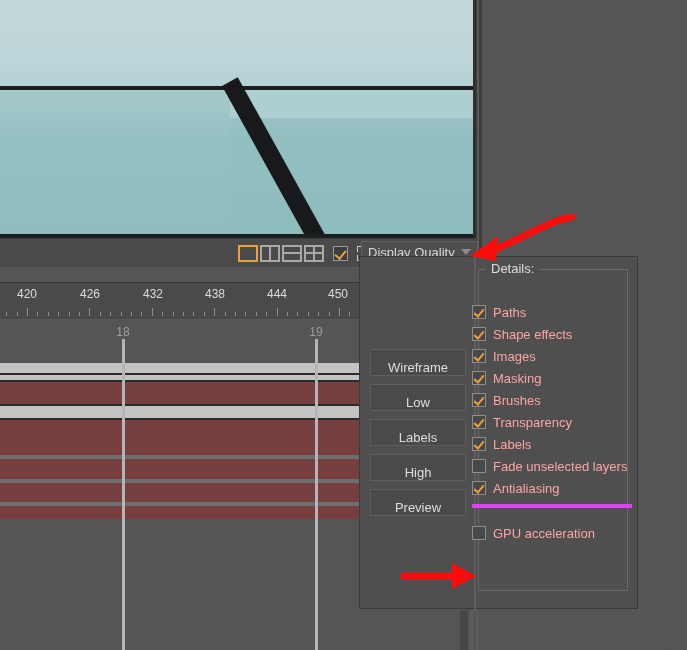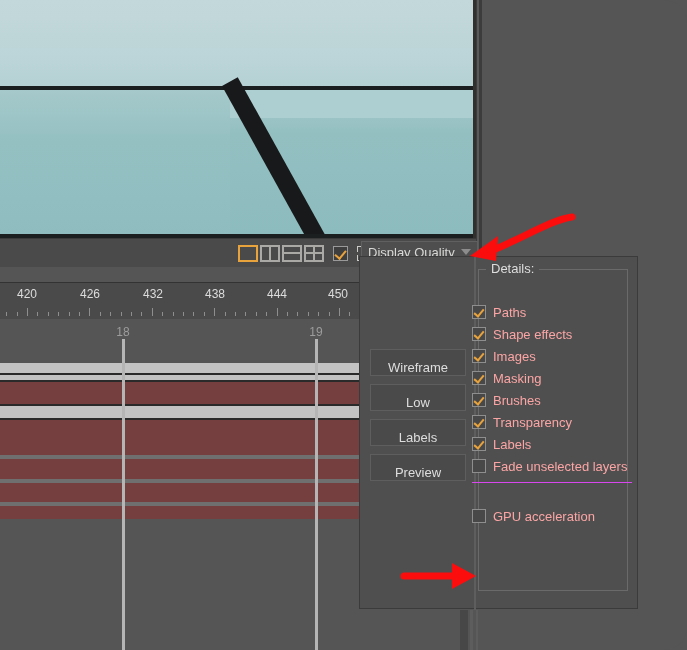--- a/index.html
+++ b/index.html
@@ -344,23 +344,23 @@
     top: 301px;
     width: 160px;
   }
   .detail-item {
     display: flex;
     align-items: center;
     height: 22px;
     gap: 7px;
   }
   .detail-item.has-separator {
-    border-top: 1px solid #d946ef;
+    border-top: 4px solid #d946ef;
     margin-top: 5px;
-    padding-top: 21px;
+    padding-top: 13px;
     height: 24px;
   }
   .cb {
     width: 14px; height: 14px;
     flex: none;
     box-sizing: border-box;
     border: 1px solid #8e8e8e;
     background: #484848;
     position: relative;
   }
@@ -541,20 +541,23 @@
         <div class="preset-button">
           <span>Wireframe</span>
         </div>
         <div class="preset-button">
           <span>Low</span>
         </div>
         <div class="preset-button">
           <span>Labels</span>
         </div>
         <div class="preset-button">
+          <span>High</span>
+        </div>
+        <div class="preset-button">
           <span>Preview</span>
         </div>
       </div>
     <div id="panel-vert-divider"></div>
     <div id="details-group"></div>
     <div id="details-legend">Details:</div>
   </div>
 
   <div id="details-list">
       <div class="detail-item">
@@ -582,20 +585,24 @@
         <span class="detail-label">Transparency</span>
       </div>
       <div class="detail-item">
         <span class="cb checked"></span>
         <span class="detail-label">Labels</span>
       </div>
       <div class="detail-item">
         <span class="cb"></span>
         <span class="detail-label">Fade unselected layers</span>
       </div>
+      <div class="detail-item">
+        <span class="cb checked"></span>
+        <span class="detail-label">Antialiasing</span>
+      </div>
       <div class="detail-item has-separator">
         <span class="cb"></span>
         <span class="detail-label">GPU acceleration</span>
       </div>
     </div>
 
   <div id="bottom-strip"></div>
   <div id="bottom-strip-2"></div>
   <div id="bottom-strip-3"></div>
 

